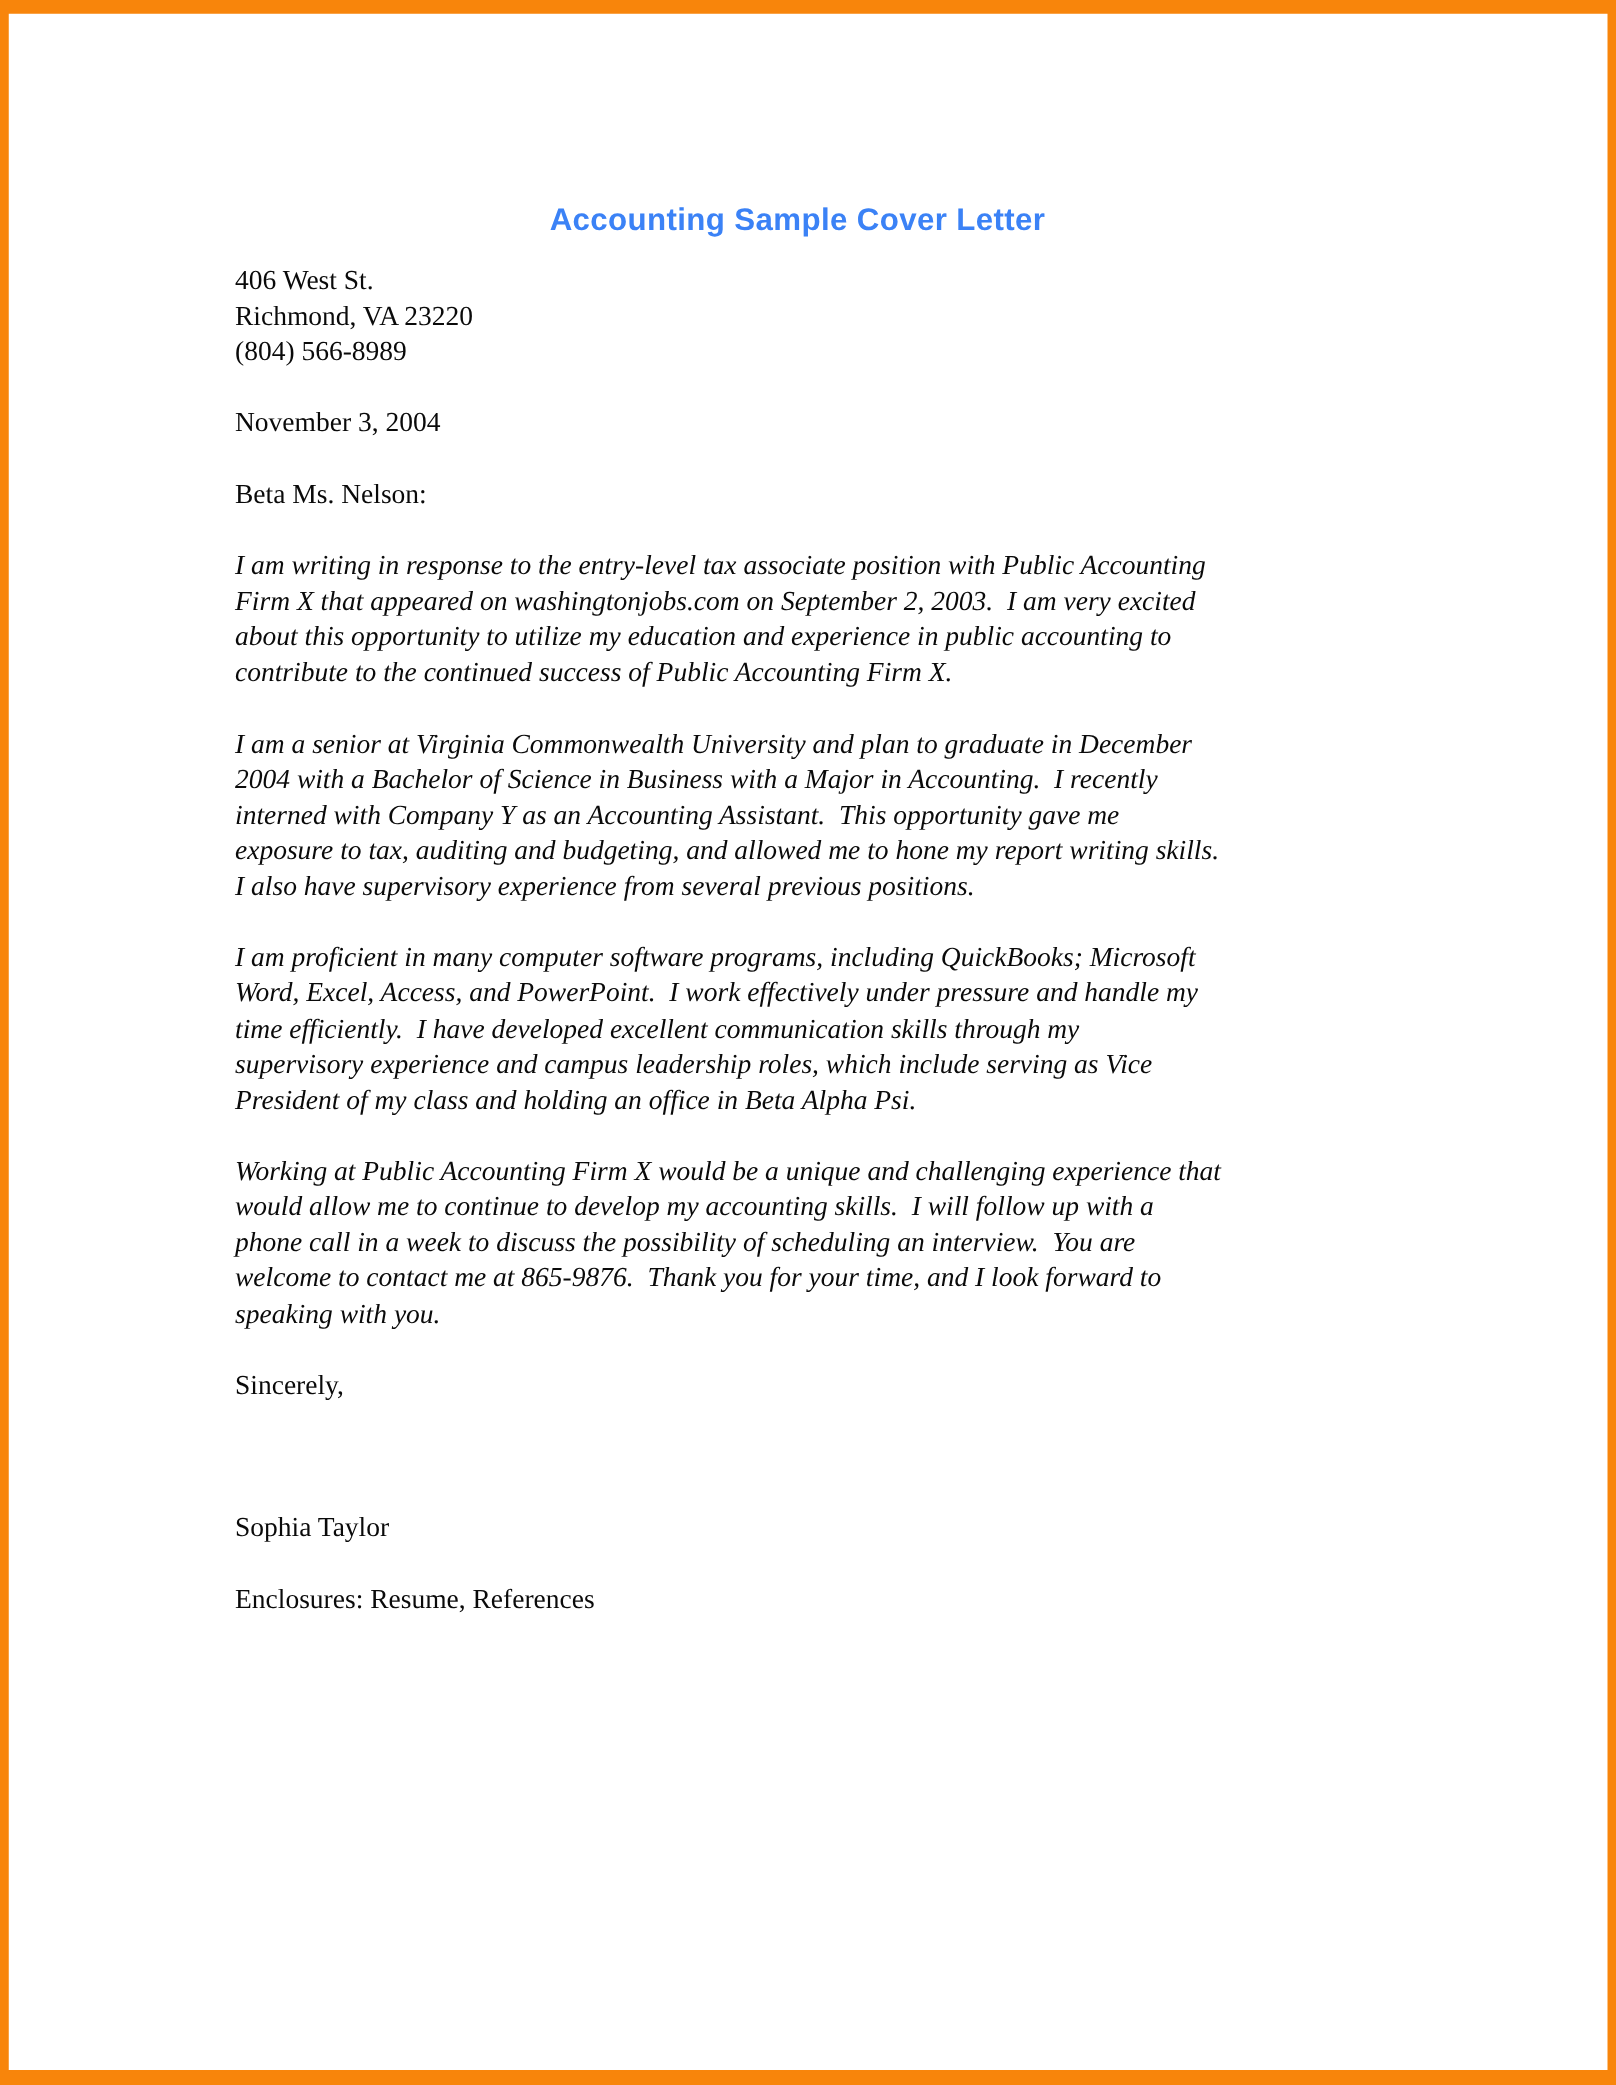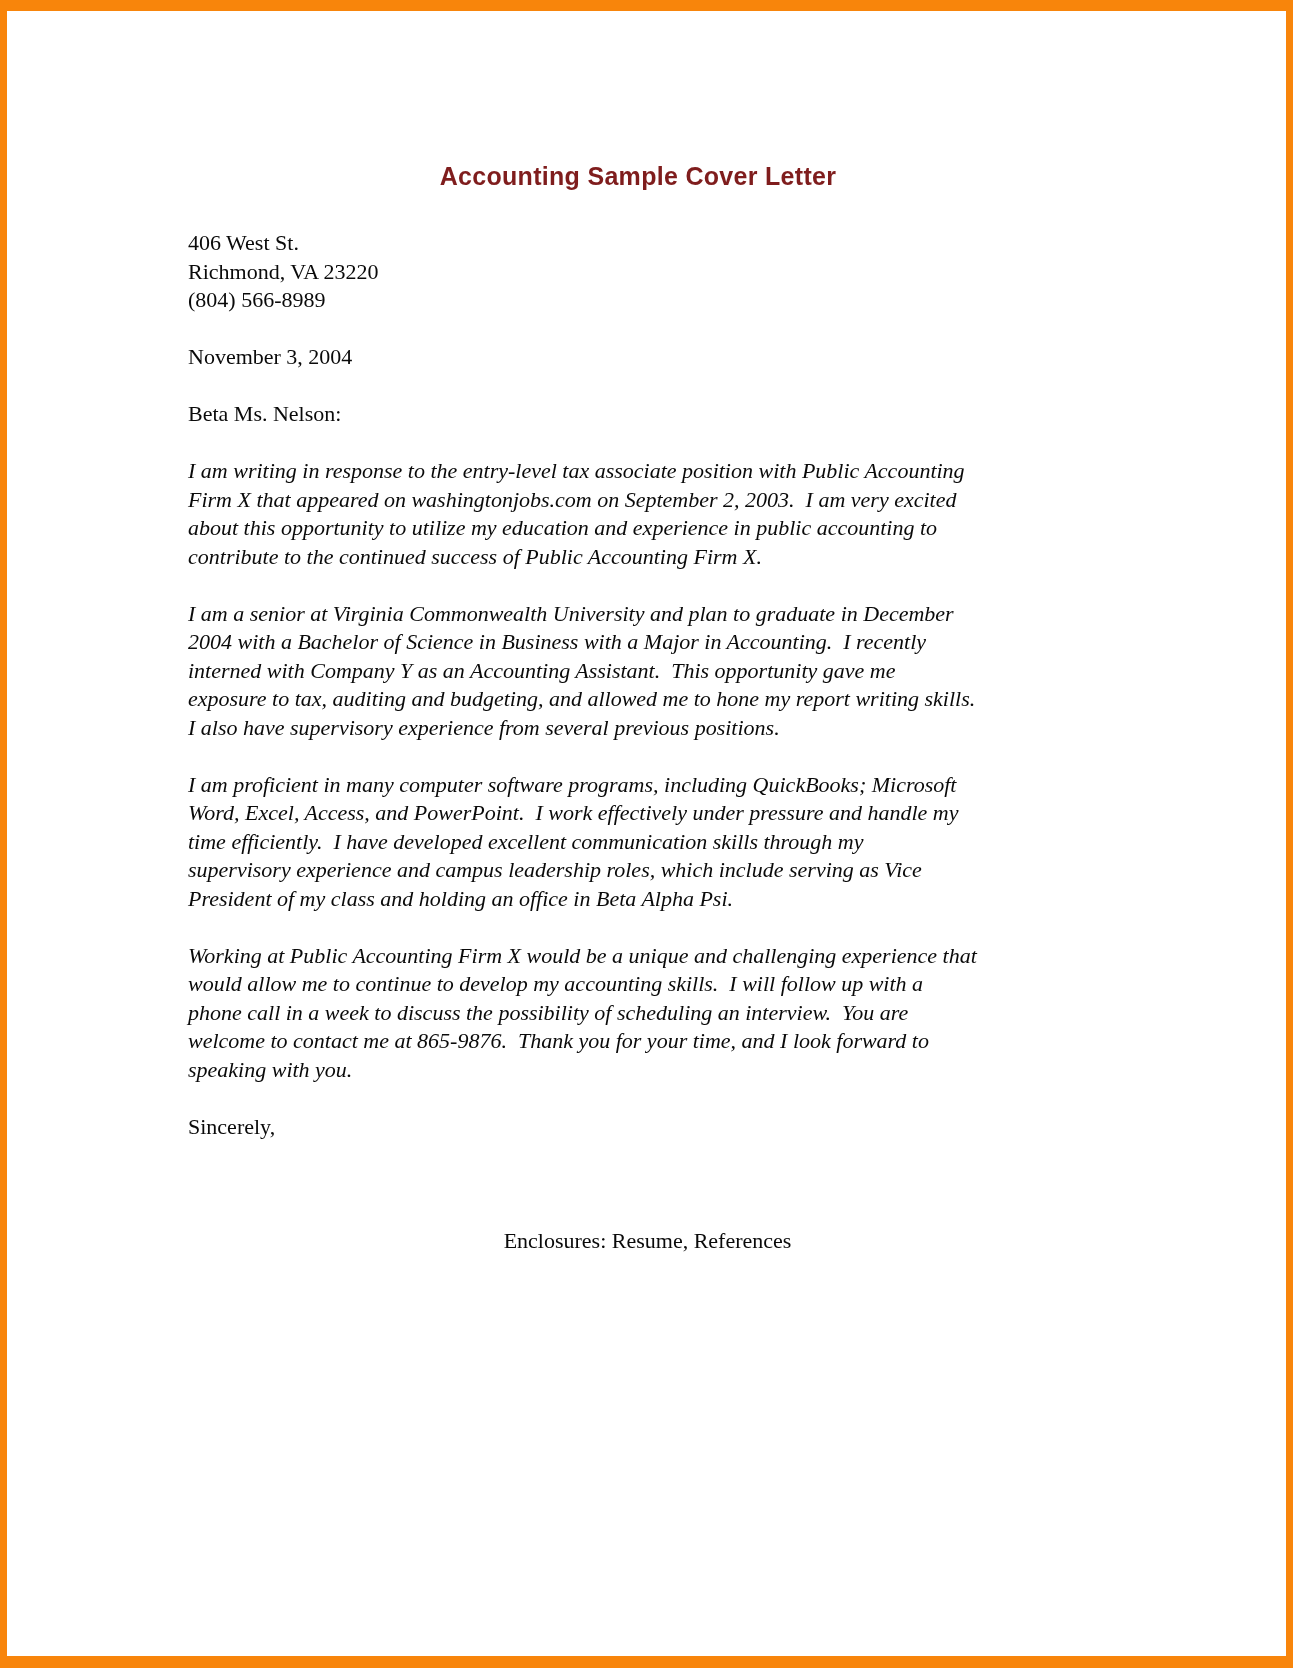--- a/index.html
+++ b/index.html
@@ -29,38 +29,37 @@
     color: #0a0a0a;
   }
   .title {
     font-family: "Liberation Sans", sans-serif;
     font-weight: bold;
     font-size: 25px;
     line-height: 30px;
     letter-spacing: 0.3px;
     text-align: center;
     width: 900px;
-    margin: 0 0 38px 0;
-    color: #7f1d1d;
+    margin: 0 0 19px 0;
+    color: #3b82f6;
   }
   .block {
     margin: 0 0 28.5px 0;
     white-space: pre;
   }
   .block.para {
     white-space: pre;
     font-style: italic;
   }
   .block.closing {
     margin-bottom: 85.5px;
     margin-top: 28px;
   }
   .block.enclosures {
     margin-bottom: 0;
-    text-align: center;
   }
 </style>
 </head>
 <body>
 
 <div class="page">
   <div class="content">
 
     <h1 class="title">Accounting Sample Cover Letter</h1>
 
@@ -91,17 +90,18 @@
 President of my class and holding an office in Beta Alpha Psi.</div>
 
     <div class="block para">Working at Public Accounting Firm X would be a unique and challenging experience that
 would allow me to continue to develop my accounting skills.  I will follow up with a
 phone call in a week to discuss the possibility of scheduling an interview.  You are
 welcome to contact me at 865-9876.  Thank you for your time, and I look forward to
 speaking with you.</div>
 
     <div class="block closing">Sincerely,</div>
 
+    <div class="block">Sophia Taylor</div>
 
     <div class="block enclosures">Enclosures: Resume, References</div>
 
   </div>
 </div>
 
 </body></html>

